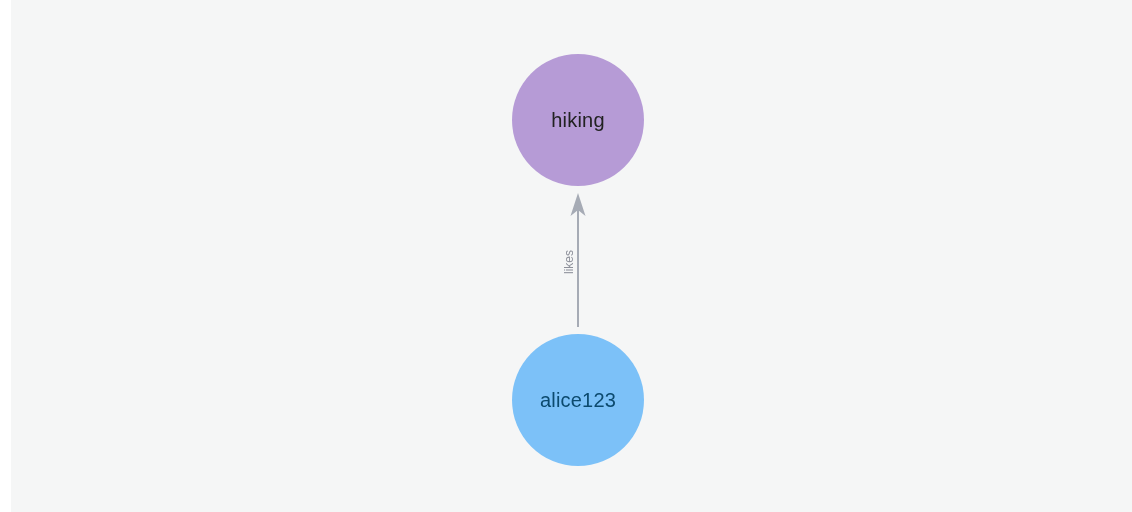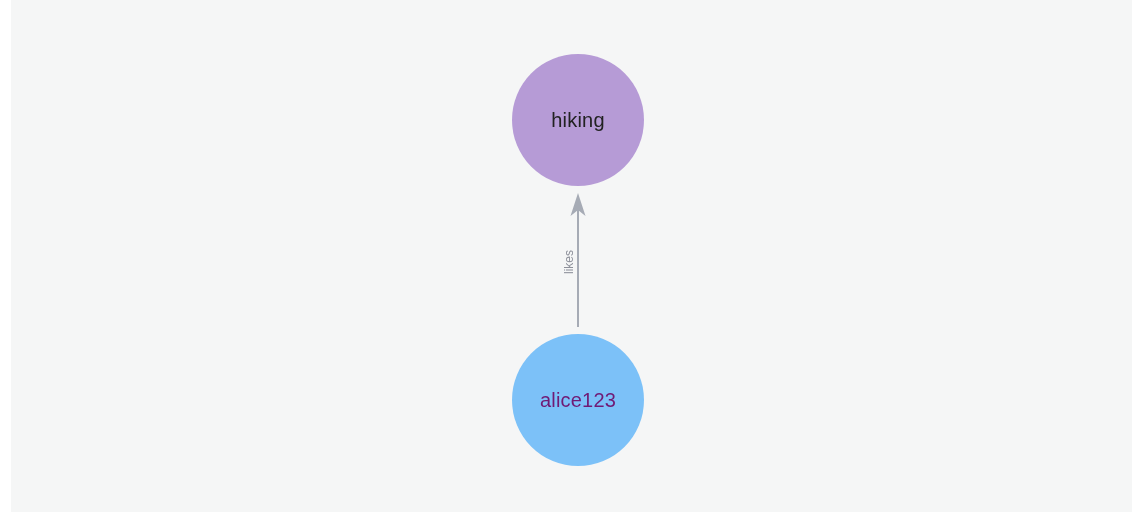--- a/index.html
+++ b/index.html
@@ -54,16 +54,16 @@
     <line class="hit" x1="567" y1="327" x2="567" y2="210" stroke-width="2" style="stroke: rgb(166, 171, 181);"></line>
     <polygon points="567,193 574.5,216 567,210 559.5,216" style="fill: rgb(166, 171, 181);"></polygon>
     <text class="edge-label-text" x="562" y="262" text-anchor="middle" transform="rotate(-90 562 262)" style="fill: rgb(141, 144, 154);">likes</text>
   </svg>
 
   <div class="node" id="node-hiking" style="background-color: rgb(182, 155, 214);">
     <span class="node-label" style="color: rgb(34, 34, 34);">hiking</span>
   </div>
 
   <div class="node" id="node-alice" style="background-color: rgb(124, 193, 248);">
-    <span class="node-label" style="color: #701a75;">alice123</span>
+    <span class="node-label" style="color: #0c4a6e;">alice123</span>
   </div>
 
 </div>
 
 </body></html>

